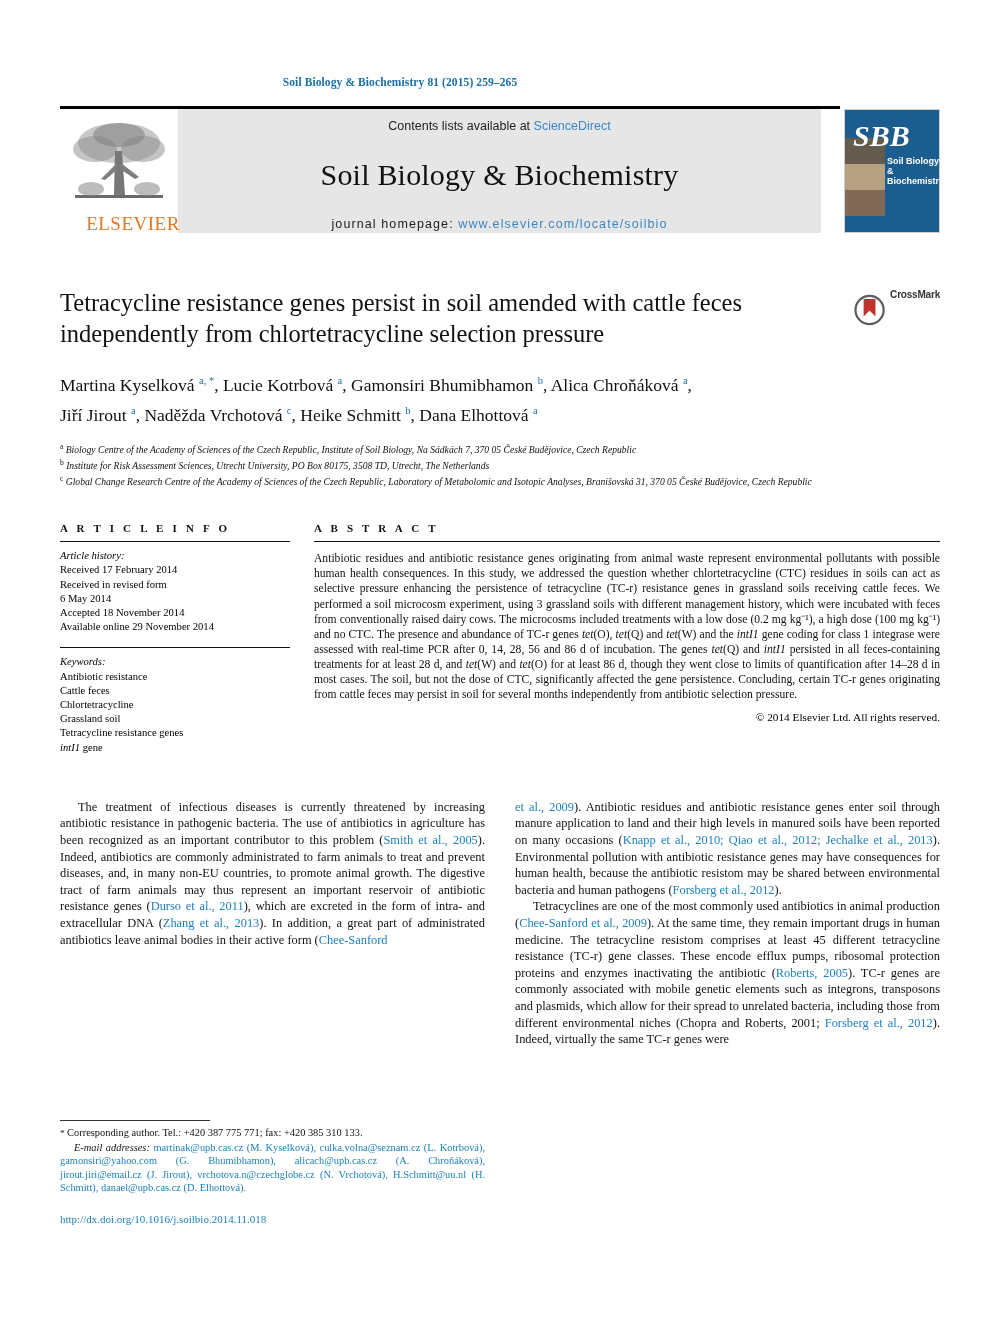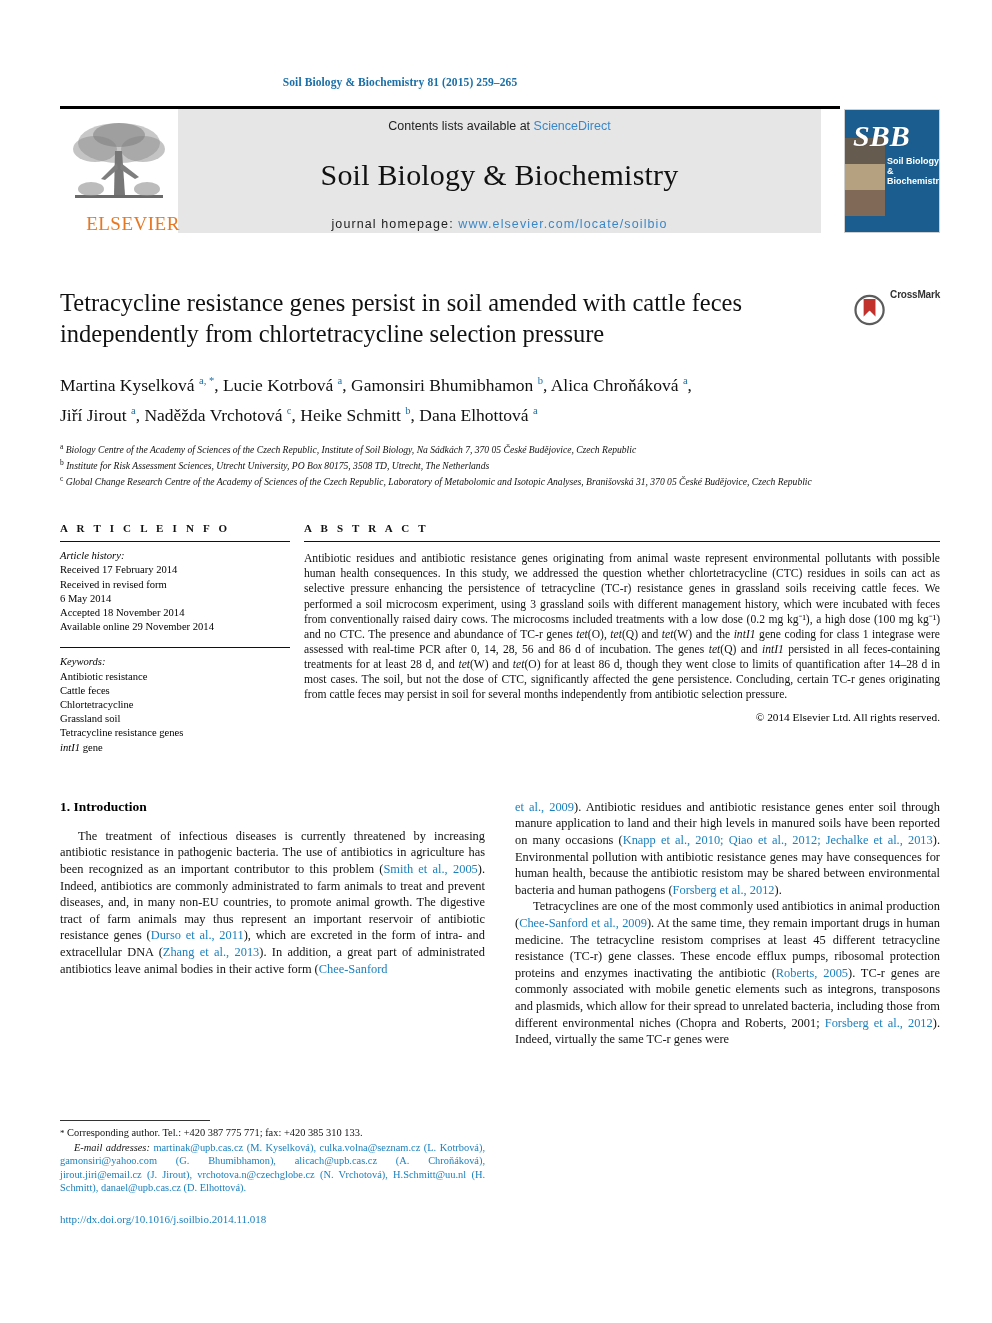--- a/index.html
+++ b/index.html
@@ -166,21 +166,21 @@
     margin-top: 12px;
     font-family: "Liberation Serif", serif;
     font-style: italic;
     font-size: 9.6px;
     line-height: 13px;
     color: #111;
   }
   .affils sup { font-style: normal; font-size: 7.5px; }
 
   
-  .infoblock { margin: 34px 60px 0 60px; width: 880px; display: flex; gap: 14px; }
+  .infoblock { margin: 34px 60px 0 60px; width: 880px; display: flex; gap: 24px; }
   .col-info { width: 230px; flex: 0 0 230px; }
   .col-abs { flex: 1 1 auto; }
   .sechead {
     font-family: "Liberation Serif", serif;
     font-weight: bold;
     font-size: 11px;
     letter-spacing: 3.2px;
     color: #111;
     margin-bottom: 7px;
   }
@@ -359,21 +359,20 @@
       <div class="sechead">A B S T R A C T</div>
       <div class="rule"></div>
       <div class="abs-body">Antibiotic residues and antibiotic resistance genes originating from animal waste represent environmental pollutants with possible human health consequences. In this study, we addressed the question whether chlortetracycline (CTC) residues in soils can act as selective pressure enhancing the persistence of tetracycline (TC-r) resistance genes in grassland soils receiving cattle feces. We performed a soil microcosm experiment, using 3 grassland soils with different management history, which were incubated with feces from conventionally raised dairy cows. The microcosms included treatments with a low dose (0.2 mg kg⁻¹), a high dose (100 mg kg⁻¹) and no CTC. The presence and abundance of TC-r genes <i>tet</i>(O), <i>tet</i>(Q) and <i>tet</i>(W) and the <i>intI1</i> gene coding for class 1 integrase were assessed with real-time PCR after 0, 14, 28, 56 and 86 d of incubation. The genes <i>tet</i>(Q) and <i>intI1</i> persisted in all feces-containing treatments for at least 28 d, and <i>tet</i>(W) and <i>tet</i>(O) for at least 86 d, though they went close to limits of quantification after 14–28 d in most cases. The soil, but not the dose of CTC, significantly affected the gene persistence. Concluding, certain TC-r genes originating from cattle feces may persist in soil for several months independently from antibiotic selection pressure.</div>
       <div class="copyright">© 2014 Elsevier Ltd. All rights reserved.</div>
     </div>
 
   </div>
 
   <div class="body-cols">
     <div class="bcol">
-      <h2 class="h1">1. Introduction</h2>
       <p class="para">The treatment of infectious diseases is currently threatened by increasing antibiotic resistance in pathogenic bacteria. The use of antibiotics in agriculture has been recognized as an important contributor to this problem (<span class="ref" style="color:#1a7fbd">Smith et al., 2005</span>). Indeed, antibiotics are commonly administrated to farm animals to treat and prevent diseases, and, in many non-EU countries, to promote animal growth. The digestive tract of farm animals may thus represent an important reservoir of antibiotic resistance genes (<span class="ref" style="color:#1a7fbd">Durso et al., 2011</span>), which are excreted in the form of intra- and extracellular DNA (<span class="ref" style="color:#1a7fbd">Zhang et al., 2013</span>). In addition, a great part of administrated antibiotics leave animal bodies in their active form (<span class="ref" style="color:#1a7fbd">Chee-Sanford</span></p>
     </div>
     <div class="bcol">
       <p class="para" style="text-indent:0"><span class="ref" style="color:#1a7fbd">et al., 2009</span>). Antibiotic residues and antibiotic resistance genes enter soil through manure application to land and their high levels in manured soils have been reported on many occasions (<span class="ref" style="color:#1a7fbd">Knapp et al., 2010; Qiao et al., 2012; Jechalke et al., 2013</span>). Environmental pollution with antibiotic resistance genes may have consequences for human health, because the antibiotic resistom may be shared between environmental bacteria and human pathogens (<span class="ref" style="color:#1a7fbd">Forsberg et al., 2012</span>).</p>
       <p class="para">Tetracyclines are one of the most commonly used antibiotics in animal production (<span class="ref" style="color:#1a7fbd">Chee-Sanford</span> <span class="ref" style="color:#1a7fbd">et al., 2009</span>). At the same time, they remain important drugs in human medicine. The tetracycline resistom comprises at least 45 different tetracycline resistance (TC-r) gene classes. These encode efflux pumps, ribosomal protection proteins and enzymes inactivating the antibiotic (<span class="ref" style="color:#1a7fbd">Roberts, 2005</span>). TC-r genes are commonly associated with mobile genetic elements such as integrons, transposons and plasmids, which allow for their spread to unrelated bacteria, including those from different environmental niches (Chopra and Roberts, 2001; <span class="ref" style="color:#1a7fbd">Forsberg et al., 2012</span>). Indeed, virtually the same TC-r genes were</p>
     </div>
   </div>
 
   <div class="footcol">
     <div class="foot-rule"></div>

